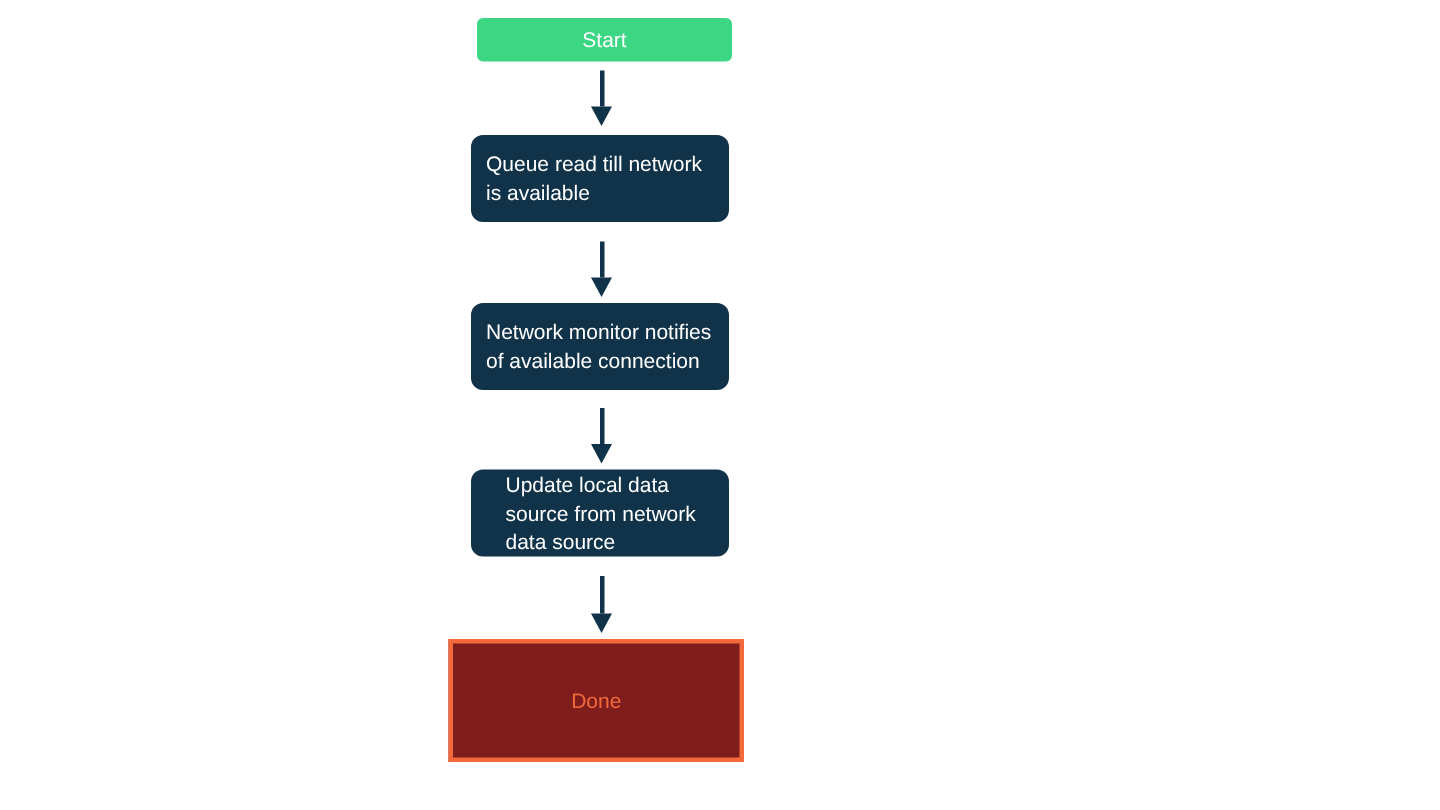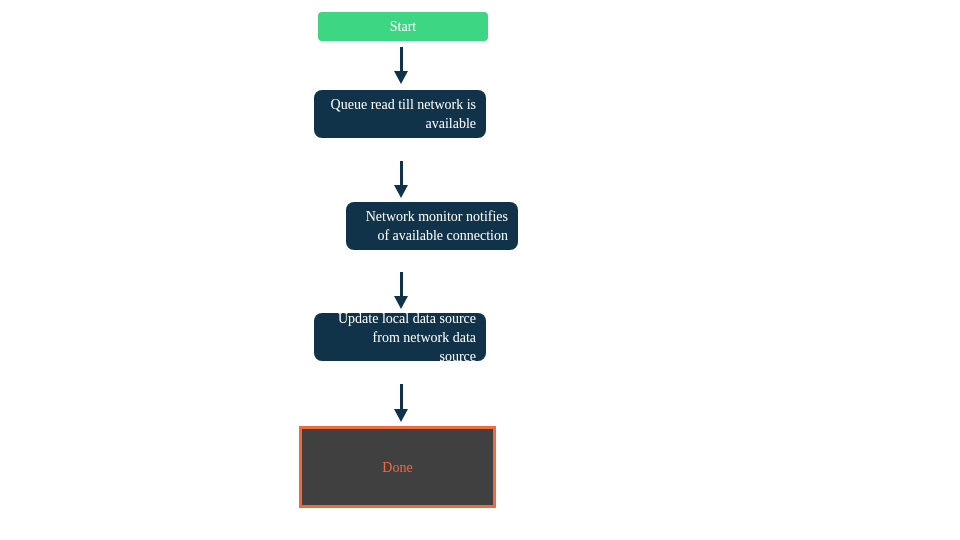--- a/index.html
+++ b/index.html
@@ -13,53 +13,52 @@
     width: 960px;
     height: 540px;
     background: #ffffff;
     overflow: hidden;
   }
   .node {
     position: absolute;
     display: flex;
     align-items: center;
     justify-content: center;
-    text-align: right;
+    text-align: left;
     box-sizing: border-box;
     font-size: 14px;
     line-height: 19px;
-    font-family: Liberation Serif, serif;
   }
   .node-start {
     left: 318px;
     top: 12px;
     width: 170px;
     height: 29px;
     background: #3dd683;
     color: #ffffff;
     border-radius: 4px;
   }
   .node-step {
     left: 314px;
     width: 172px;
-    height: 48px;
+    height: 58px;
     background: #103349;
     color: #ffffff;
     border-radius: 8px;
     padding: 0 10px;
   }
   .node-step1 { top: 90px; }
-  .node-step2 { top: 202px; margin-left: 32px; }
+  .node-step2 { top: 202px; }
   .node-step3 { top: 313px; padding-left: 23px; }
   .node-done {
     left: 299px;
     top: 426px;
     width: 197px;
     height: 82px;
-    background: #404040;
+    background: #7f1d1d;
     border: 3px solid #f2693c;
     color: #f2693c;
   }
   .arrow {
     position: absolute;
     left: 394px;
     width: 14px;
     display: flex;
     flex-direction: column;
     align-items: center;

